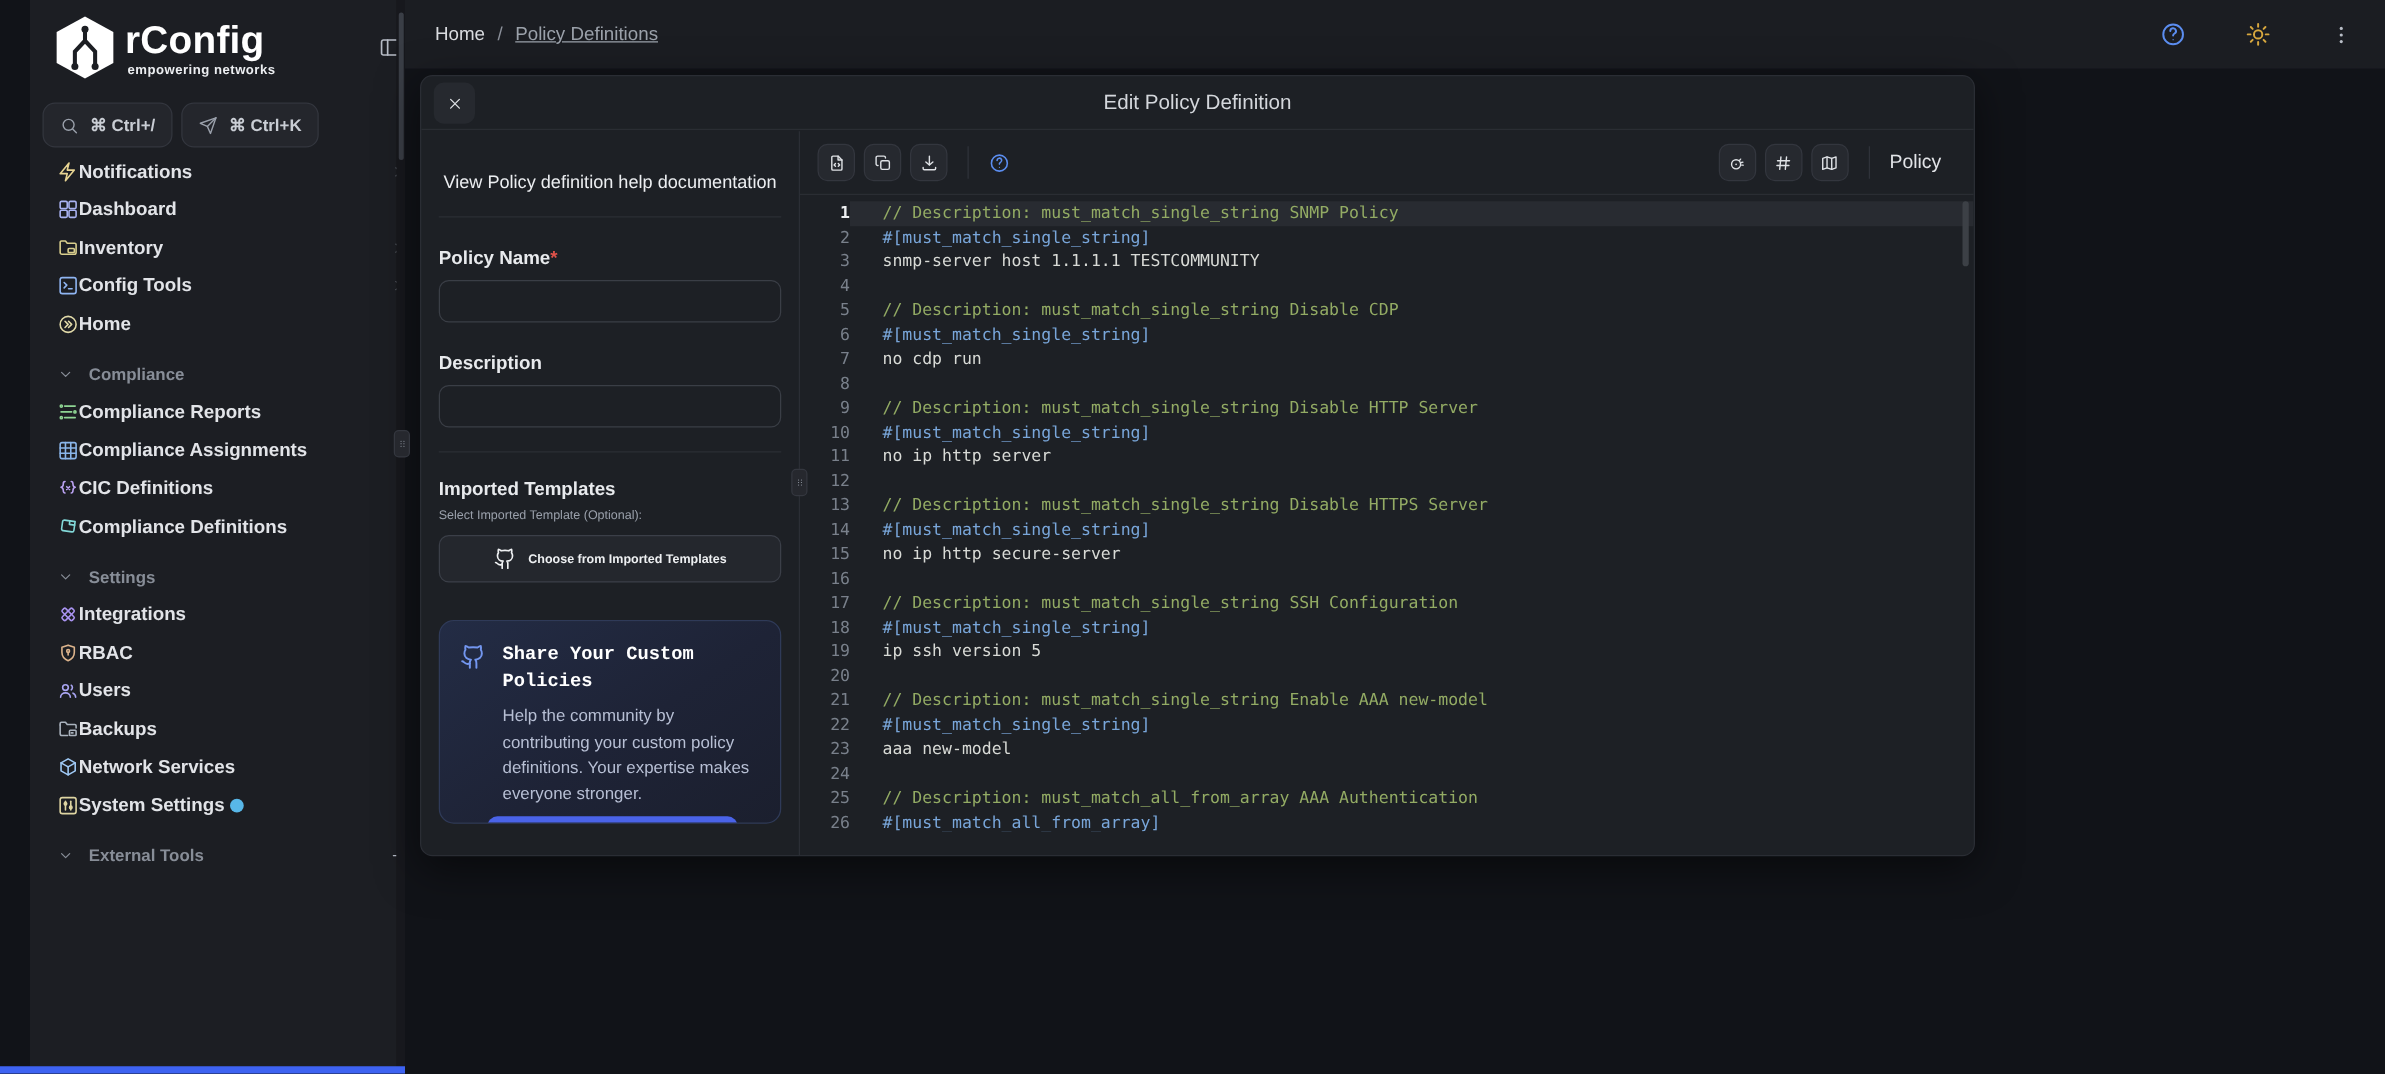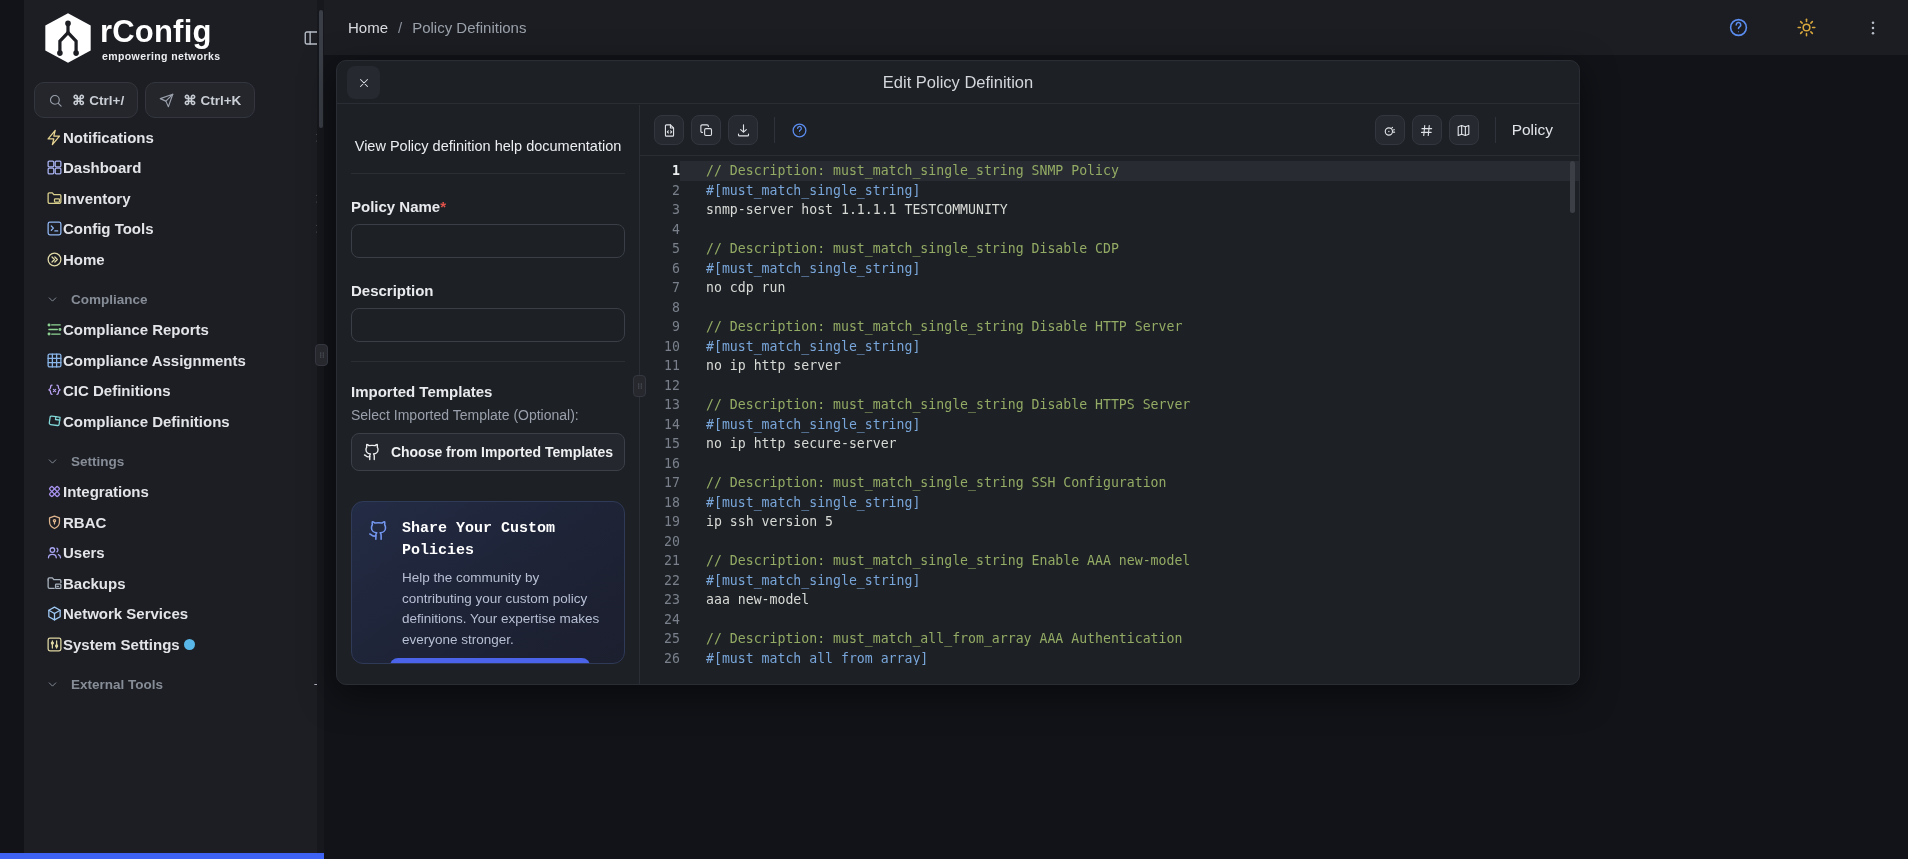--- a/index.html
+++ b/index.html
@@ -45,21 +45,21 @@
   .lane-grip { position:absolute; left:315px; top:344px; width:13px; height:22px; border-radius:4px;
     background:#26282e; border:1px solid #34373f; display:flex; align-items:center; justify-content:center; color:#9aa0ab; cursor:col-resize; z-index:4; }
   .lane-grip .icn { width:8px; height:14px; }
 
   
   .main { position:absolute; left:324px; top:0; width:1584px; height:859px; background:#15171c; }
   .topbar { height:55px; background:#1b1d22; display:flex; align-items:center; padding:0 26px 0 24px; }
   .breadcrumb { display:flex; align-items:center; font-size:15px; }
   .crumb-home { color:#d9dbdf; cursor:pointer; }
   .crumb-sep { color:#8b909a; margin:0 10px; }
-  .crumb-current { color:#9ba1aa; }
+  .crumb-current { color:#9ba1aa;text-decoration:underline; }
   .topbar-actions { margin-left:auto; display:flex; align-items:center; gap:47px; }
   .action-help { width:21px; height:21px; color:var(--accent_blue); cursor:pointer; }
   .action-sun { width:21px; height:21px; color:var(--sun_yellow); cursor:pointer; }
   .action-kebab { width:18px; height:18px; color:#b9bec7; cursor:pointer; }
 
   .backdrop { position:absolute; top:55px; left:0; right:0; bottom:0; background:#111318; }
 
   
   .modal { position:absolute; left:12px; top:5px; width:1244px; height:625px; background:#1d2025;
     border:1px solid #2a2d34; border-radius:10px; box-shadow:0 10px 34px rgba(0,0,0,.5); overflow:hidden; }
@@ -72,23 +72,23 @@
 
   
   .form-col { position:absolute; left:0; top:16px; width:302px; height:557px; overflow:hidden; padding:0 14px; }
   .help-link { margin-top:17px; text-align:center; font-size:14.5px; color:#eceef1; cursor:pointer; }
   .form-hr { border:none; border-top:1px solid #2b2e35; margin-top:19px; }
   .field-label { margin-top:24px; font-size:15px; font-weight:700; color:#e8eaed; }
   .req { color:var(--required_red); }
   .text-input { margin-top:9px; width:100%; height:34px; border-radius:8px; border:1px solid #3a3e46;
     background:transparent; color:#e7e9ec; padding:0 10px; font-size:14px; outline:none; }
   .imp-title { margin-top:21px; font-size:15px; font-weight:700; color:#e8eaed; }
-  .imp-hint { margin-top:7px; font-size:14px; color:#9aa0ab; }
+  .imp-hint { margin-top:7px; font-size:10px; color:#9aa0ab; }
   .choose-btn { margin-top:10px; width:100%; height:38px; border-radius:8px; border:1px solid #3b3f48; background:#24272d;
-    color:#eef0f2; font-weight:700; font-size:14px; display:flex; align-items:center; justify-content:center; gap:10px; cursor:pointer; }
+    color:#eef0f2; font-weight:700; font-size:10px; display:flex; align-items:center; justify-content:center; gap:10px; cursor:pointer; }
   .choose-btn .icn { width:18px; height:18px; }
   .share-card { margin-top:30px; border-radius:12px; border:1px solid #2f3a58; padding:16px 14px 0 16px; height:163px;
     overflow:hidden; position:relative;
     background:linear-gradient(145deg,#232c45 0%,#1e2336 55%,#1b1f2e 100%); }
   .share-head { display:flex; align-items:flex-start; gap:13px; }
   .share-head .icn { width:21px; height:21px; color:var(--card_icon_blue); margin-top:2px; }
   .share-title { font-size:15px; font-weight:700; color:#ffffff; line-height:22px;font-family:Liberation Mono, monospace; }
   .share-body { margin:6px 0 0 34px; width:200px; font-size:13.5px; line-height:20.6px; color:#b7bfd4; }
   .share-btn { position:absolute; left:38px; top:156px; width:200px; height:36px; border-radius:8px; border:none;
     background:var(--card_button_blue); cursor:pointer; }

